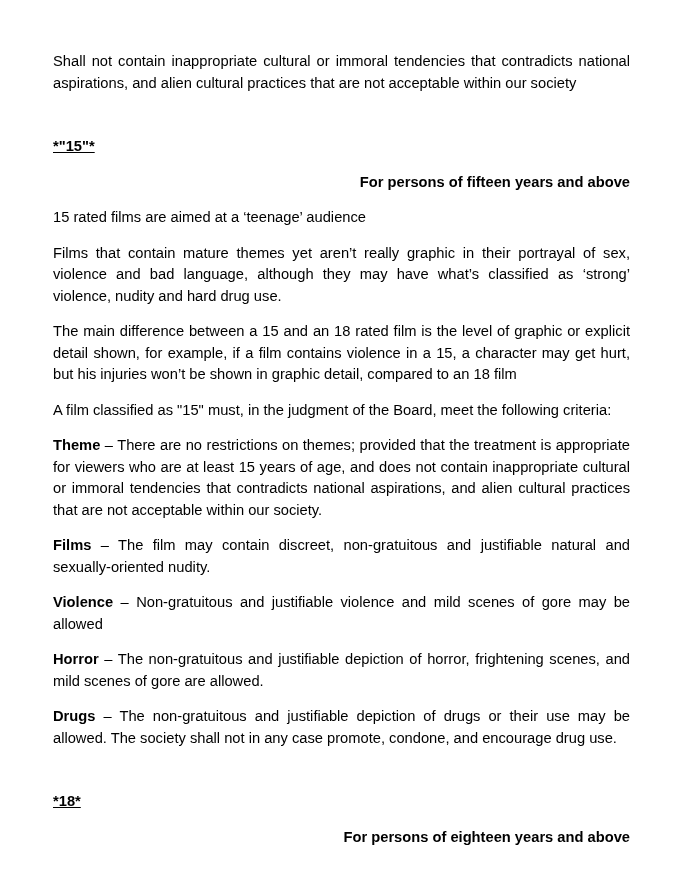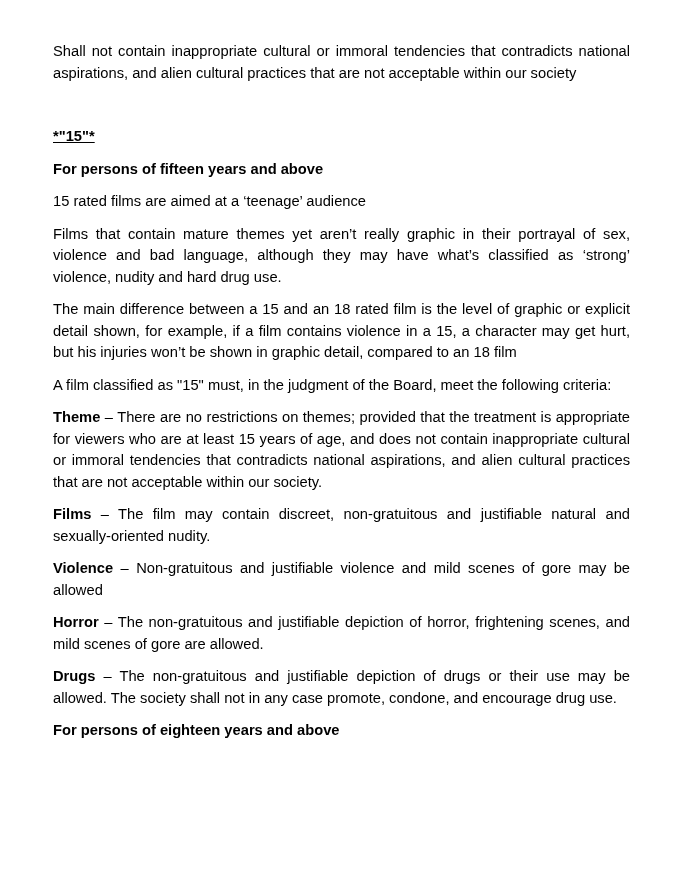--- a/index.html
+++ b/index.html
@@ -17,31 +17,31 @@
     width: 682px;
     height: 875px;
     padding: 37px 52px 0 53px;
     font-family: "Liberation Sans", sans-serif;
     font-size: 14.7px;
     line-height: 21.5px;
     color: #000000;
     text-align: justify;
   }
   .doc p {
-    margin: 4px 0 11px 0;
+    margin: 14px 0 11px 0;
   }
   .heading {
     font-weight: 700;
     text-decoration: underline;
     margin-top: 42px !important;
     text-align: left;
   }
   .bold-para {
     font-weight: 700;
-    text-align: left;
+    text-align: right;
   }
   .term {
     font-weight: 700;
   }
 </style>
 </head>
 <body>
 
 <div class="doc">
 
@@ -64,16 +64,17 @@
 
   <p><span class="term">Films</span><span> – The film may contain discreet, non-gratuitous and justifiable natural and sexually-oriented nudity.</span></p>
 
 
   <p><span class="term">Violence</span><span> – Non-gratuitous and justifiable violence and mild scenes of gore may be allowed</span></p>
 
   <p><span class="term">Horror</span><span> – The non-gratuitous and justifiable depiction of horror, frightening scenes, and mild scenes of gore are allowed.</span></p>
 
   <p><span class="term">Drugs</span><span> – The non-gratuitous and justifiable depiction of drugs or their use may be allowed. The society shall not in any case promote, condone, and encourage drug use.</span></p>
 
+  <p class="heading">*18*</p>
 
   <p class="bold-para">For persons of eighteen years and above</p>
 
 </div>
 
 </body></html>

